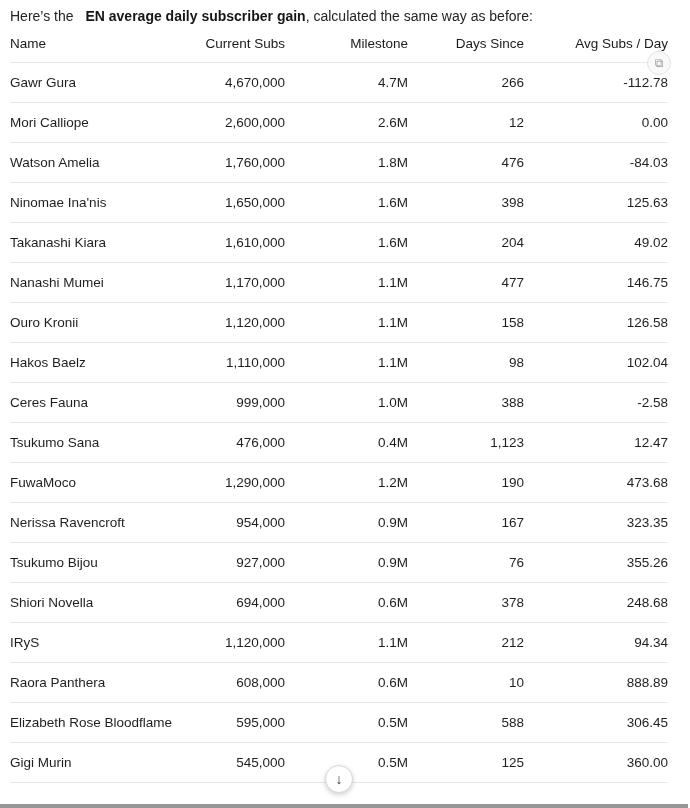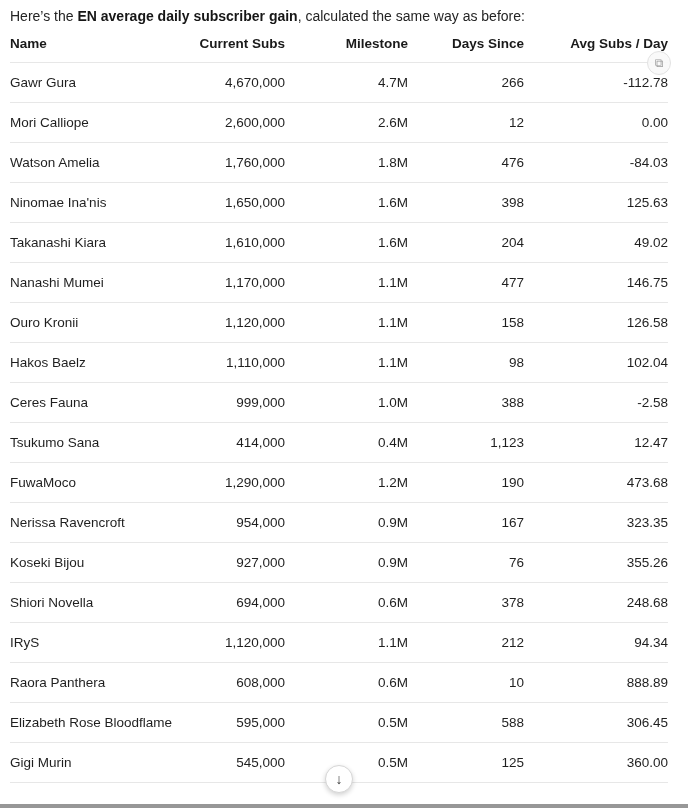--- a/index.html
+++ b/index.html
@@ -1,25 +1,25 @@
 <!DOCTYPE html>
 <html><head>
 <meta charset="utf-8">
 <style>
   * { box-sizing: border-box; margin: 0; padding: 0; }
   html, body { width: 690px; height: 808px; overflow: hidden; background: #ffffff; }
   body { font-family: "Liberation Sans", "DejaVu Sans", sans-serif; color: #1a1a1a; position: relative; }
 
   .intro { padding: 6px 12px 0 10px; font-size: 14px; line-height: 20px; color: #242424; }
   .intro p { margin: 0 0 7px 0; }
-  .intro strong { font-weight: 700; color: #161616; }
+  .intro strong { font-weight: 700; color: #161616; margin-left: 8px; }
 
   table { border-collapse: collapse; table-layout: fixed; width: 658px; margin: 2px 22px 0 10px; font-size: 13.5px; }
   th, td { border-bottom: 1px solid #e7e7e7; text-align: right; overflow: hidden; white-space: nowrap; line-height: 17px; }
-  th { font-weight: 700; padding: 2px 0 10px 0; color: #1a1a1a; }
+  th { font-weight: 400; padding: 2px 0 10px 0; color: #1a1a1a; }
   td { padding: 11px 0 11px 0; color: #1f1f1f; }
   th:first-child, td:first-child { text-align: left; }
   col.c1 { width: 175px; } col.c2 { width: 100px; } col.c3 { width: 123px; }
   col.c4 { width: 116px; } col.c5 { width: 144px; }
 
   .scroll-btn { position: absolute; left: 325px; top: 765px; width: 28px; height: 28px;
     border-radius: 50%; background: #ffffff; border: 1px solid #d6d6d6;
     box-shadow: 0 2px 5px rgba(0,0,0,0.18); display: flex; align-items: center;
     justify-content: center; cursor: pointer; font-size: 14px; color: #3a3a3a; }
 
@@ -113,41 +113,41 @@
       </tr>
       <tr>
         <td>Ceres Fauna</td>
         <td>999,000</td>
         <td>1.0M</td>
         <td>388</td>
         <td>-2.58</td>
       </tr>
       <tr>
         <td>Tsukumo Sana</td>
-        <td>414,000</td>
+        <td>476,000</td>
         <td>0.4M</td>
         <td>1,123</td>
         <td>12.47</td>
       </tr>
       <tr>
         <td>FuwaMoco</td>
         <td>1,290,000</td>
         <td>1.2M</td>
         <td>190</td>
         <td>473.68</td>
       </tr>
       <tr>
         <td>Nerissa Ravencroft</td>
         <td>954,000</td>
         <td>0.9M</td>
         <td>167</td>
         <td>323.35</td>
       </tr>
       <tr>
-        <td>Koseki Bijou</td>
+        <td>Tsukumo Bijou</td>
         <td>927,000</td>
         <td>0.9M</td>
         <td>76</td>
         <td>355.26</td>
       </tr>
       <tr>
         <td>Shiori Novella</td>
         <td>694,000</td>
         <td>0.6M</td>
         <td>378</td>

